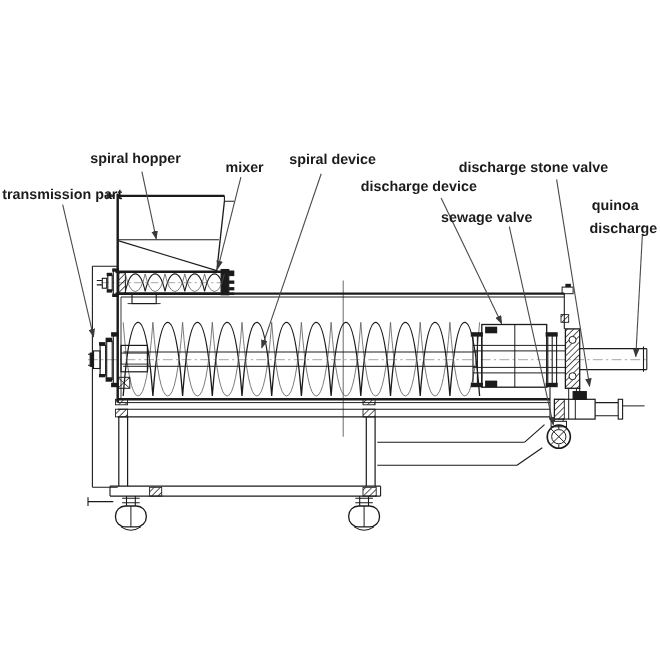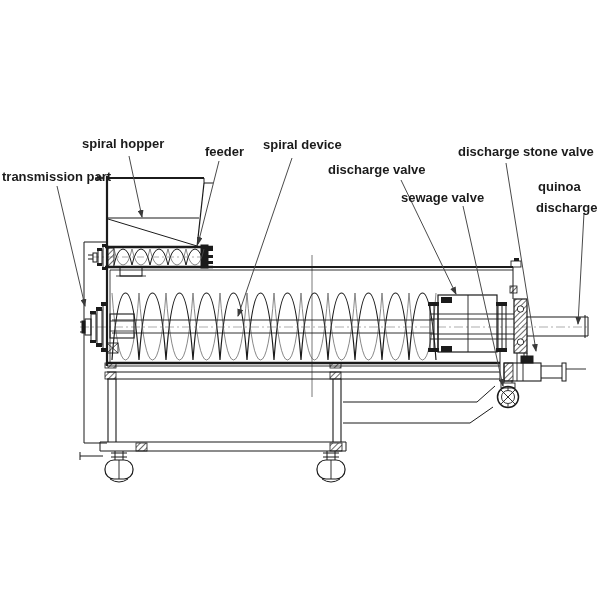--- a/index.html
+++ b/index.html
@@ -191,27 +191,27 @@
       <path d="M463,206 L503,386" marker-end="url(#arr)"></path>
       <path d="M506,163 L536,351" marker-end="url(#arr)"></path>
       <path d="M584,213 L578,324" marker-end="url(#arr)"></path>
     </g>
   </svg>
 
   <div class="lbl" style="left:2px;top:170px">transmission part</div>
 
   <div class="lbl" style="left:82px;top:137px">spiral hopper</div>
 
-  <div class="lbl" style="left:205px;top:145px">feeder</div>
+  <div class="lbl" style="left:205px;top:145px">mixer</div>
 
   <div class="lbl" style="left:263px;top:138px">spiral device</div>
 
-  <div class="lbl" style="left:328px;top:163px">discharge valve</div>
-
-  <div class="lbl" style="left:458px;top:145px">discharge stone valve</div>
+  <div class="lbl" style="left:328px;top:163px">discharge device</div>
+
+  <div class="lbl" style="left:417px;top:145px">discharge stone valve</div>
 
   <div class="lbl" style="left:401px;top:191px">sewage valve</div>
 
   <div class="lbl2" style="left:536px;top:176px">
     <span style="display:block;padding-left:2px">quinoa</span>
     <span style="display:block">discharge</span>
   </div>
 
 </div>
 

